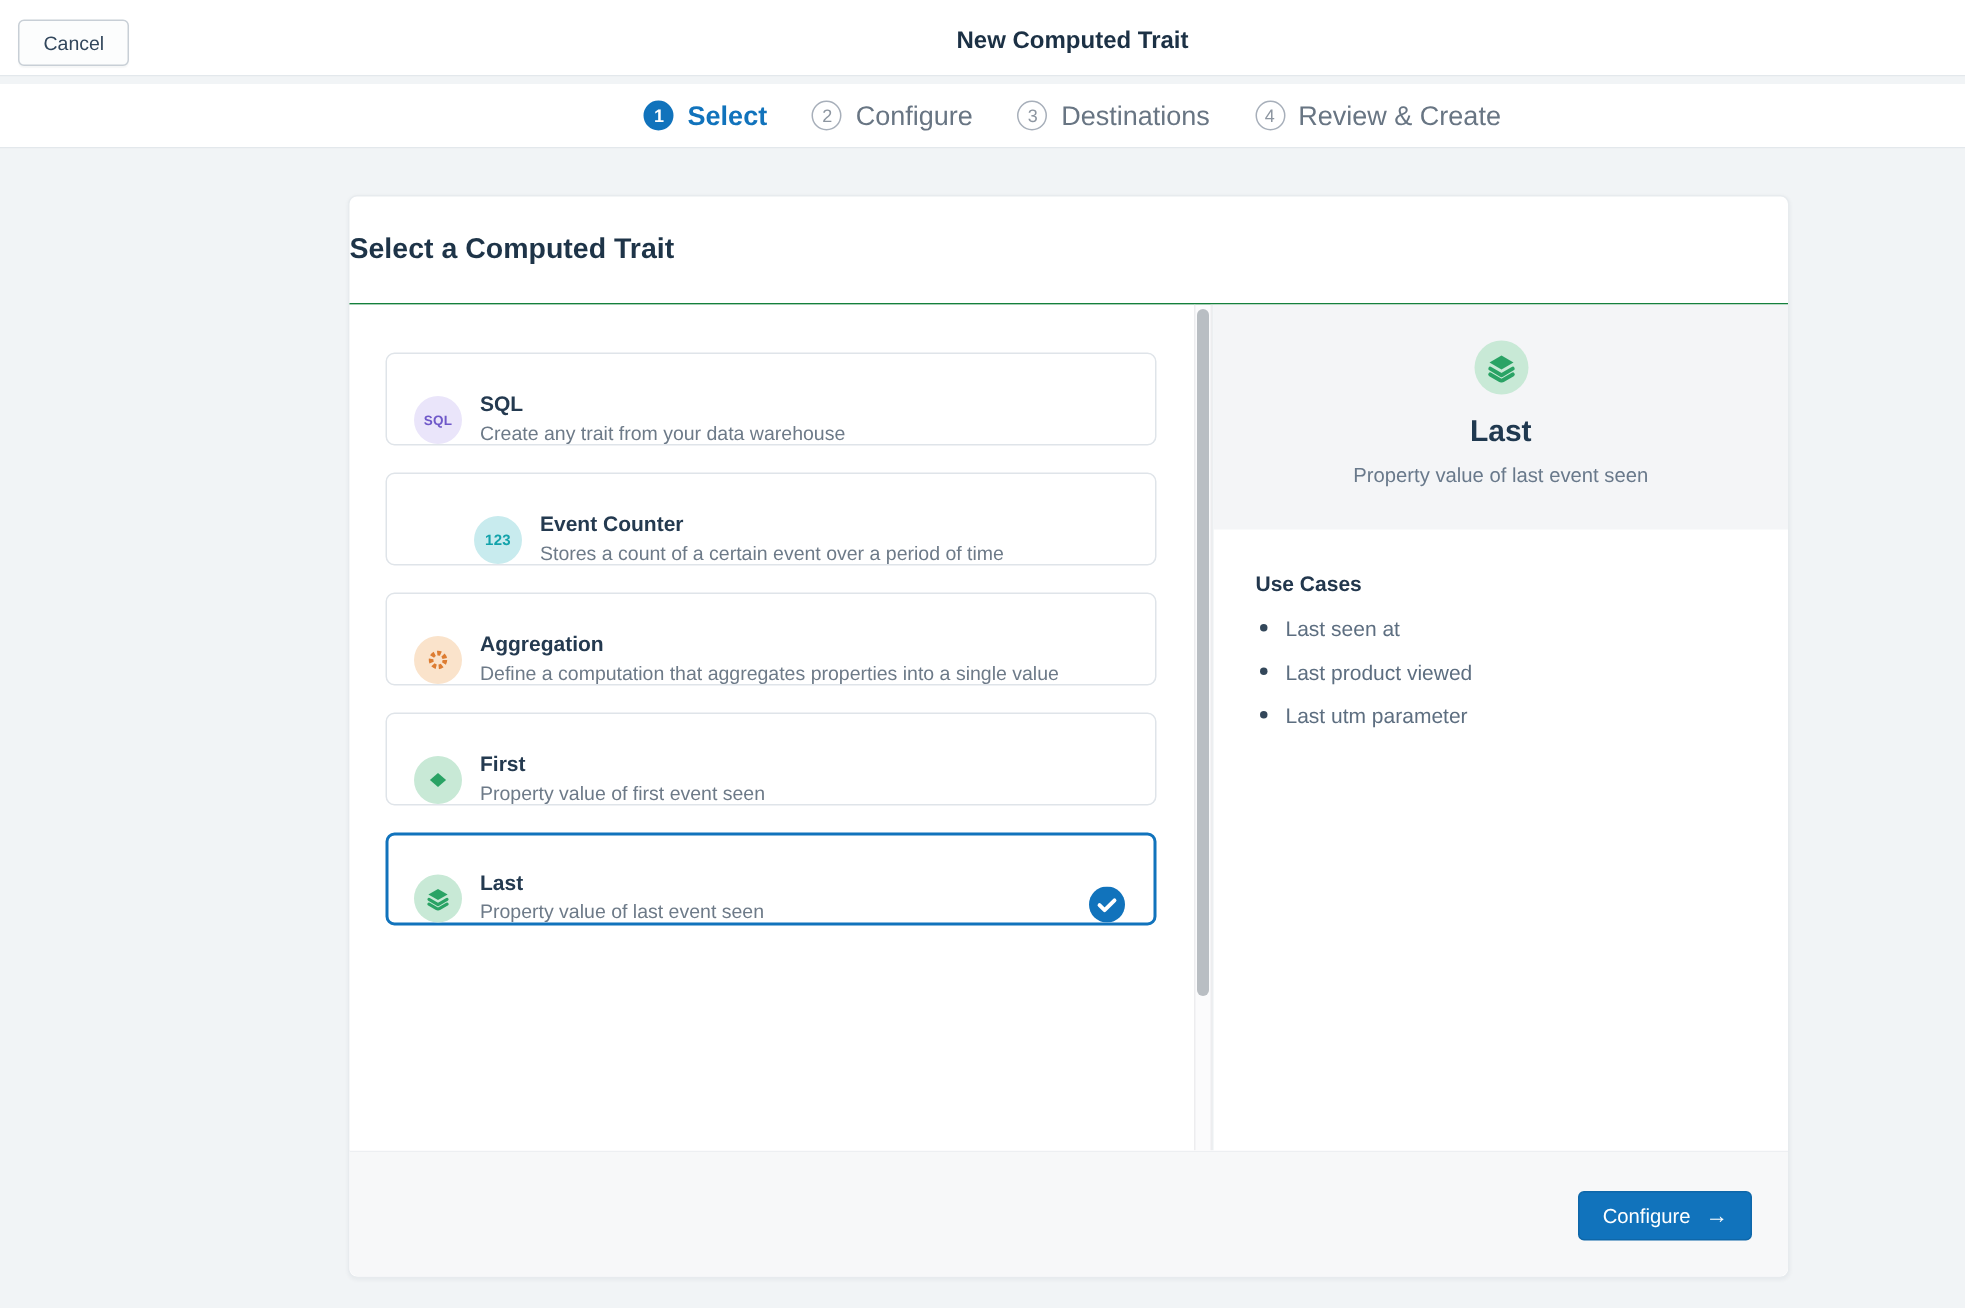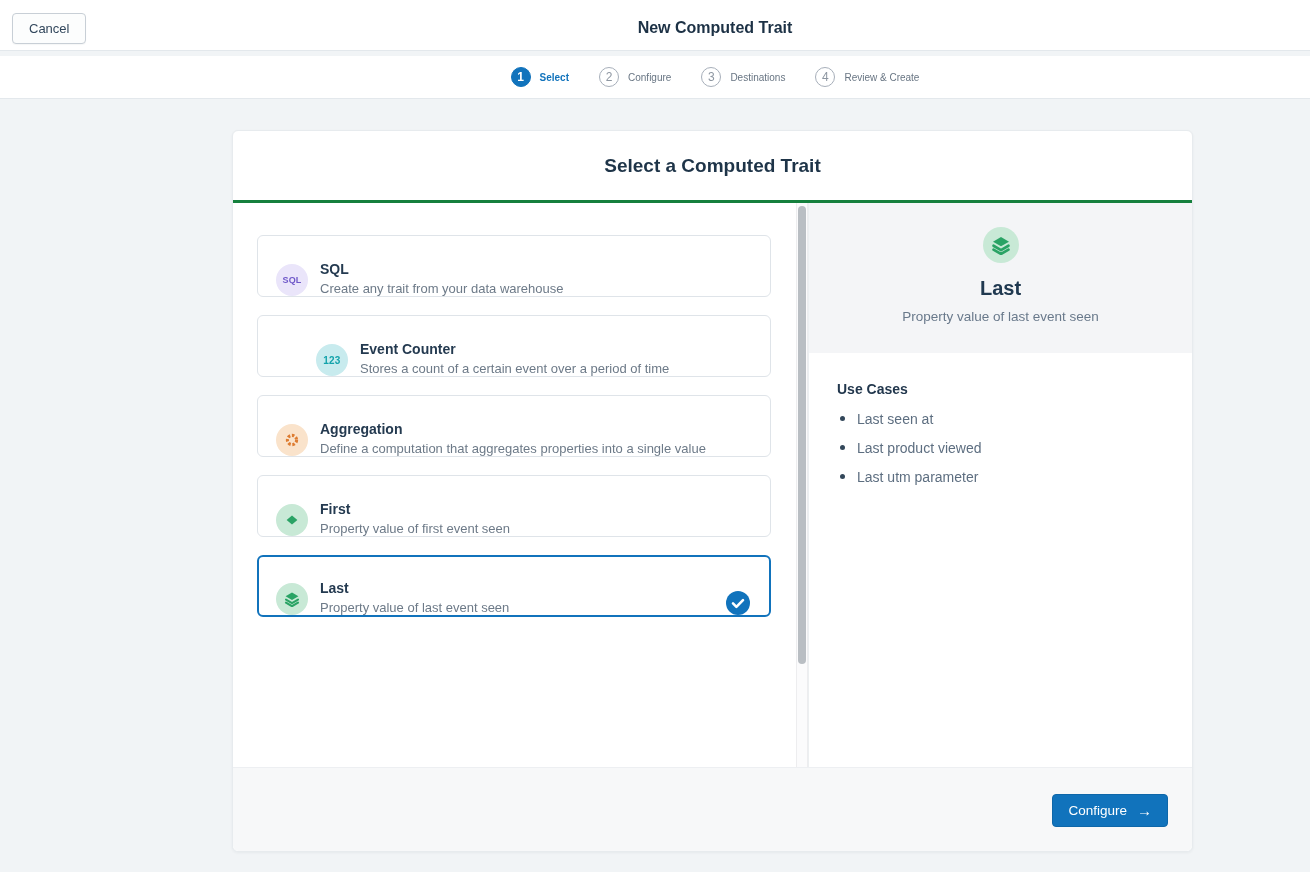--- a/index.html
+++ b/index.html
@@ -33,33 +33,33 @@
     background:#ffffff; border-bottom:1px solid #e3e8ec;
     display:flex; align-items:center; justify-content:center; gap:30px;
     padding-left:120px;
   }
   .step { display:flex; align-items:center; gap:9px; cursor:pointer; }
   .step-circle {
     width:20px; height:20px; border-radius:50%;
     display:flex; align-items:center; justify-content:center;
     font-size:12px; color:#8d96a1; border:1px solid #a7afba; background:#fff;
   }
-  .step-label { font-size:10px; color:#687583; }
+  .step-label { font-size:18px; color:#687583; }
   .step.active .step-circle { background:#1173bc; border-color:#1173bc; color:#fff; font-weight:600; }
   .step.active .step-label { color:#1173bc; font-weight:600; }
   
   .card {
     position:absolute; left:232px; top:130px; width:961px; height:722px;
     background:#ffffff; border-radius:6px;
     border:1px solid #e7ebee;
     box-shadow:0 1px 3px rgba(20,40,60,.05);
   }
   .card-header {
-    height:72px; border-bottom:3px solid #15803d;
-    display:flex; align-items:center; justify-content:center;
+    height:72px; border-bottom:1px solid #15803d;
+    display:flex; align-items:center; justify-content:flex-start;
   }
   .card-title { font-size:19px; font-weight:600; color:#1e3448; }
   .card-body {
     position:absolute; top:72px; left:0; right:0; bottom:84px;
     display:flex; overflow:hidden;
   }
   
   .trait-list { width:563px; padding:32px 25px 0 24px; overflow:hidden; background:#fff; }
   .trait {
     height:62px; margin-bottom:18px; border:1px solid #dfe4e9; border-radius:6px;

